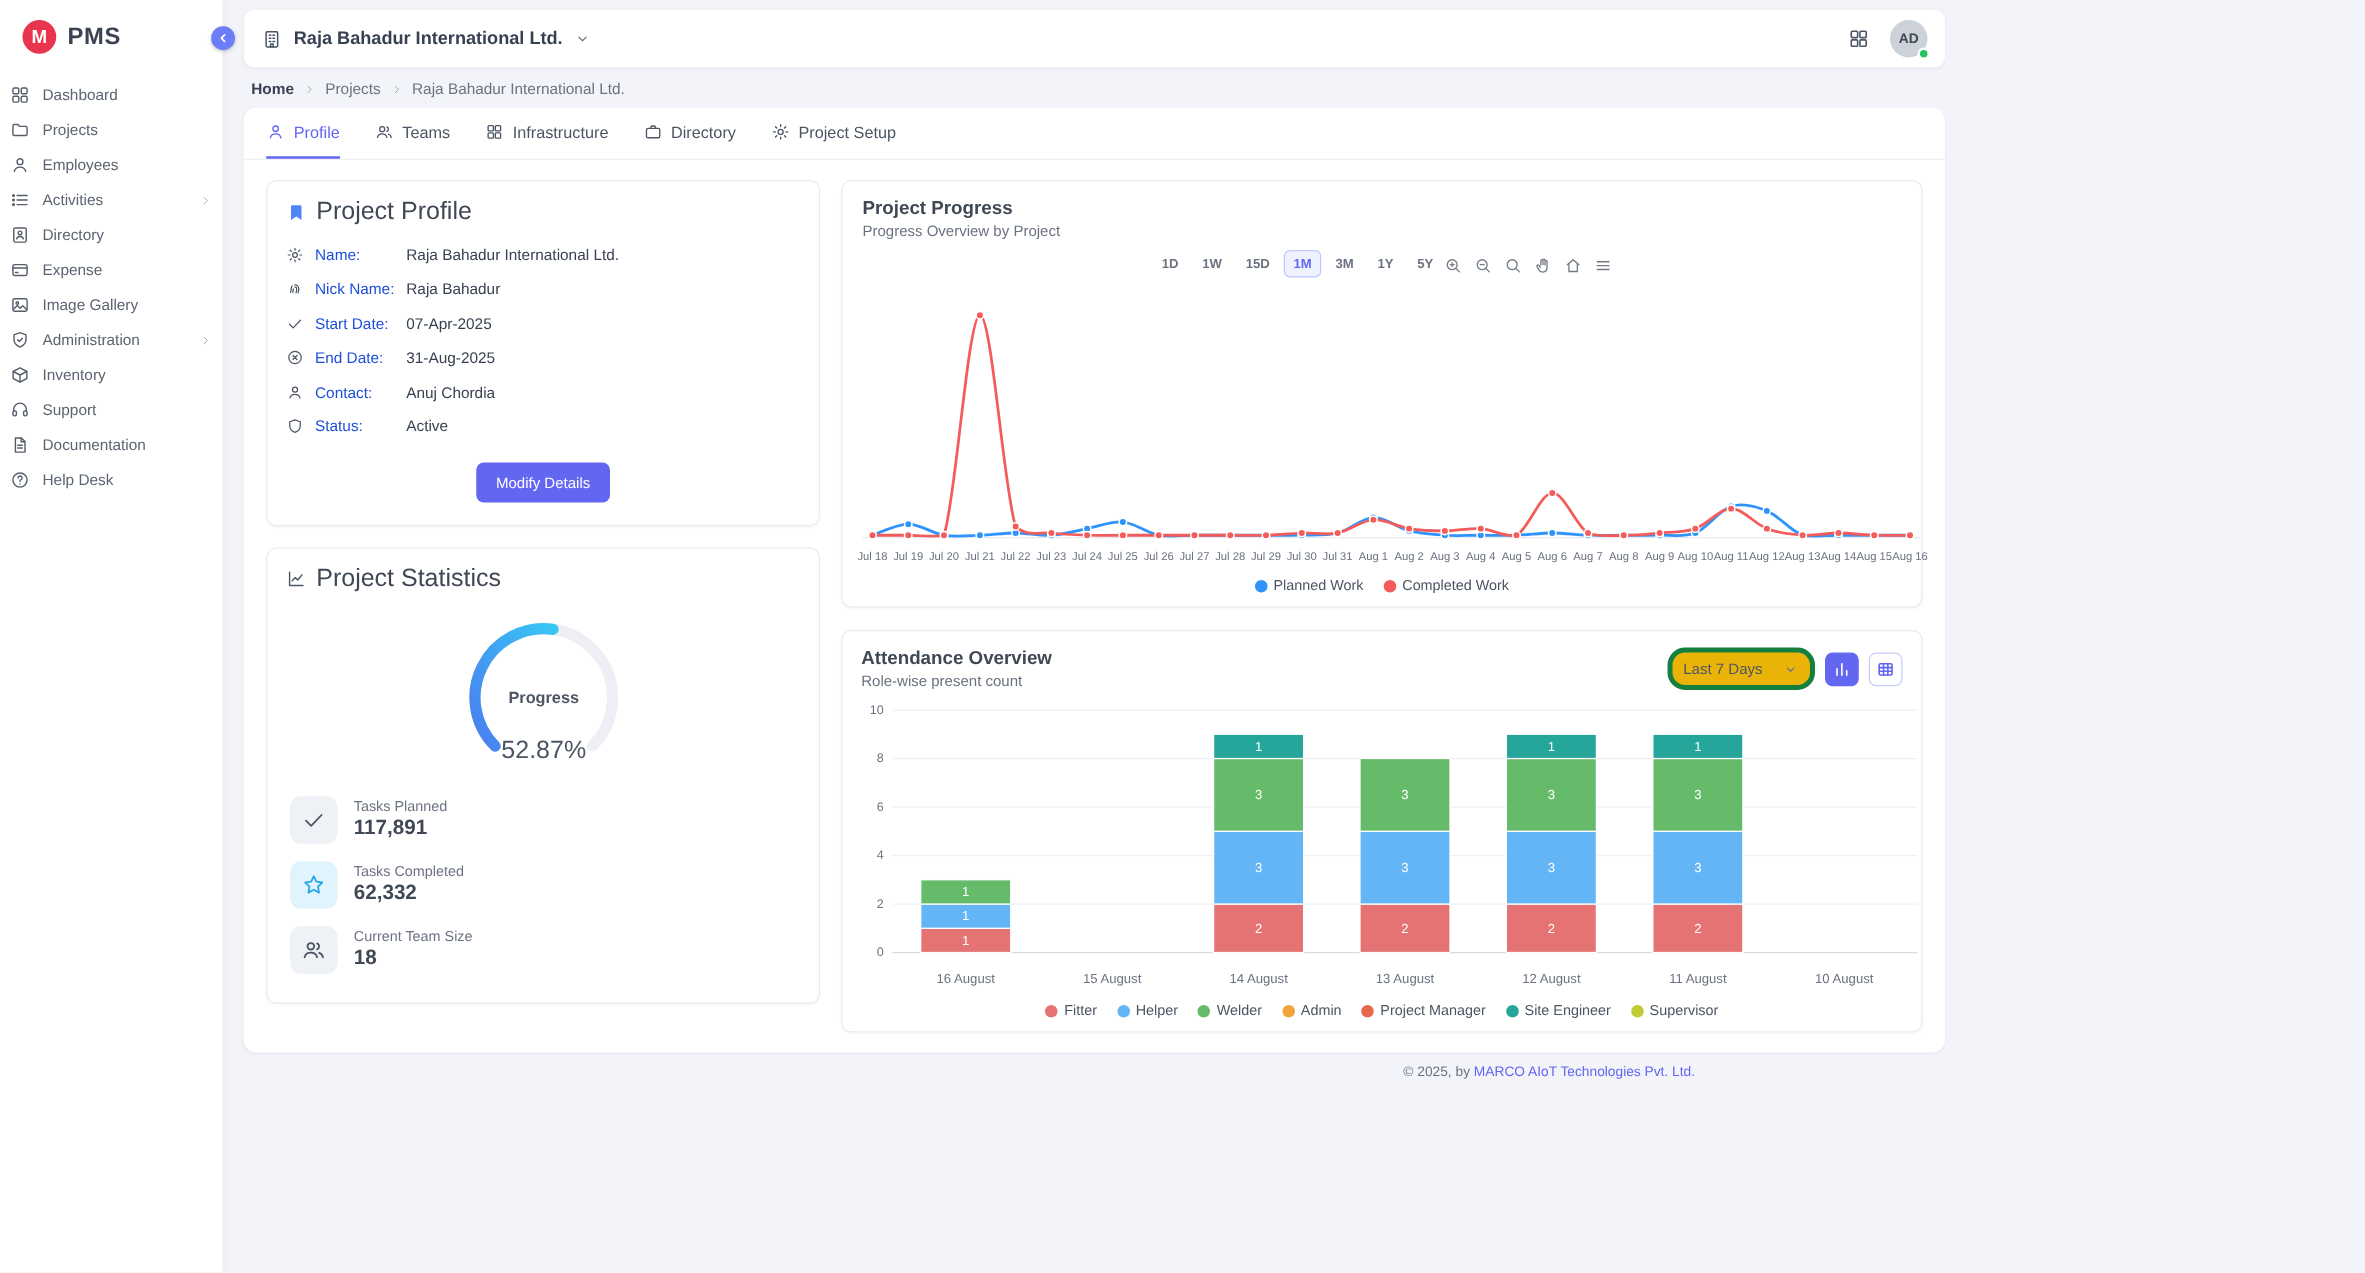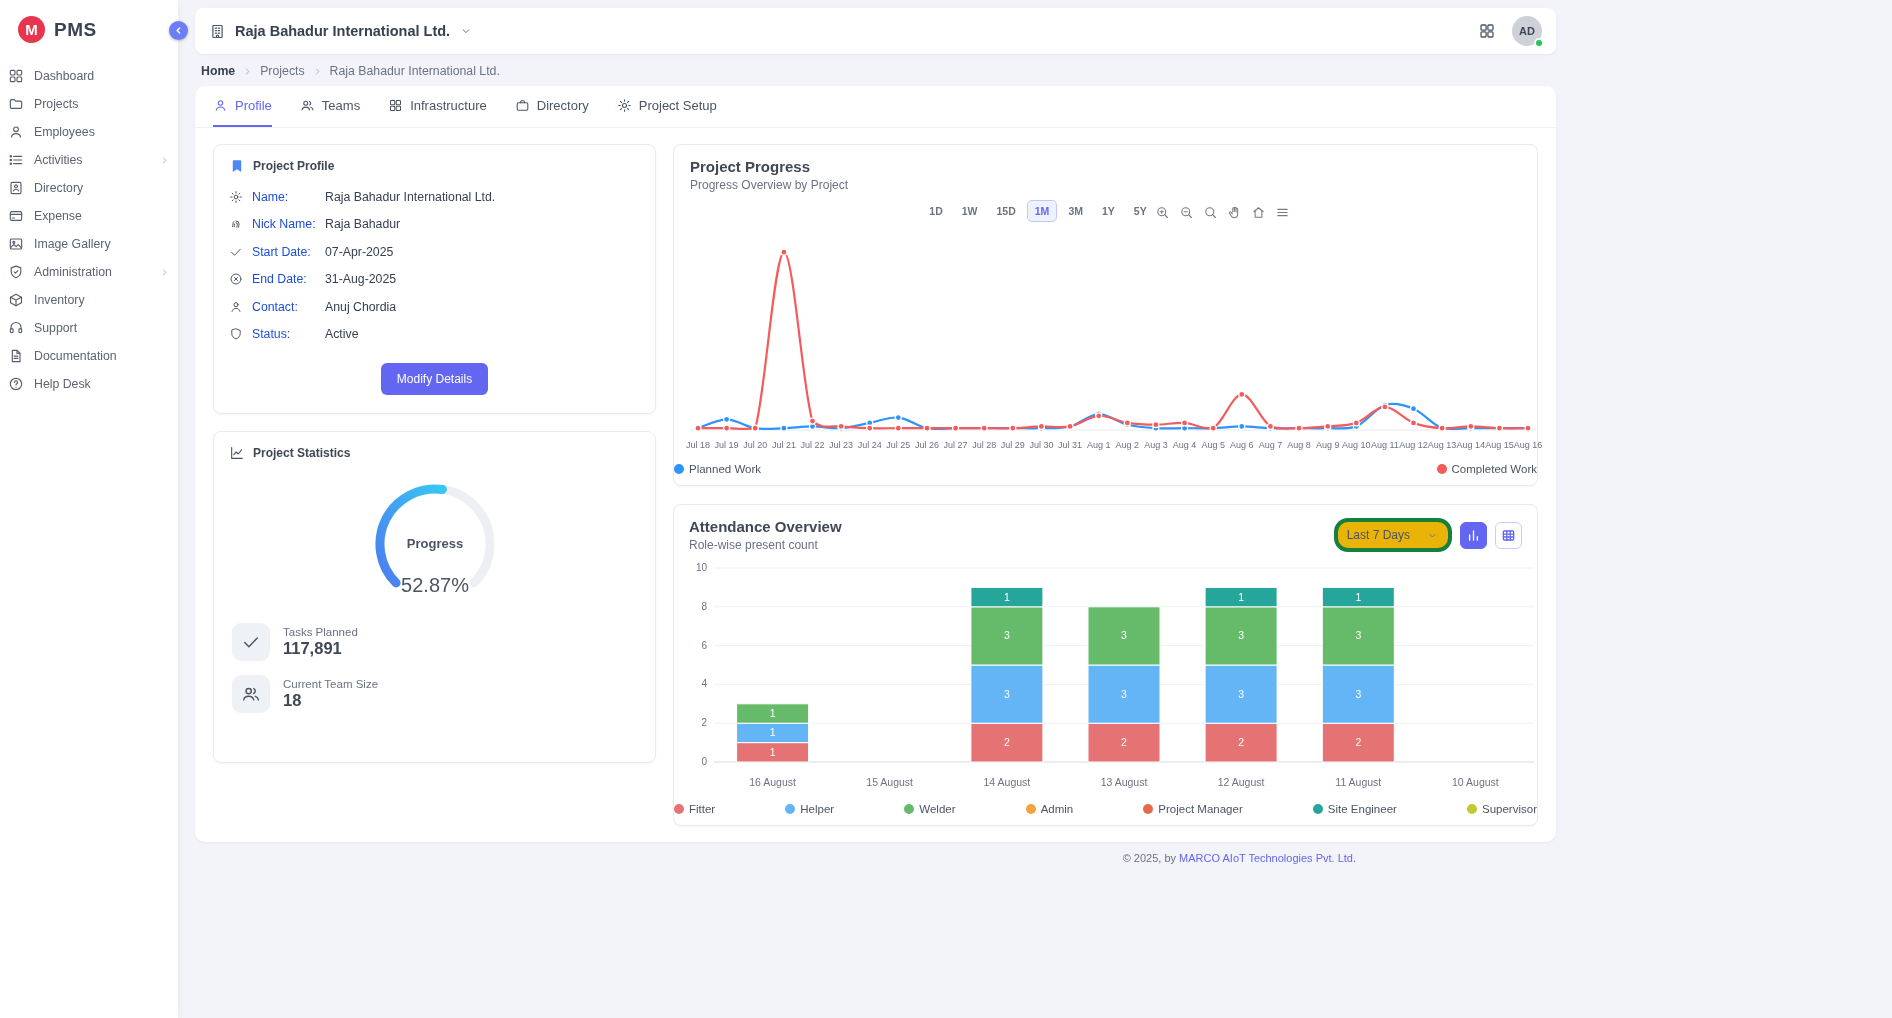--- a/index.html
+++ b/index.html
@@ -40,21 +40,21 @@
 .container{background:#fff;border-radius:10px;box-shadow:0 1px 3px rgba(15,23,42,.05);min-height:742px}
 .tabs{display:flex;gap:28px;padding:0 18px;border-bottom:1px solid #eef0f4;height:42px;align-items:stretch}
 .tab{display:flex;gap:7px;align-items:center;font-size:13px;color:#4b5563;border-bottom:2px solid transparent;cursor:pointer}
 .tab svg.ic{width:15px;height:15px}
 .tab.active{color:#6366f1;border-bottom-color:#6366f1;font-weight:500}
 
 .content{display:flex;gap:17px;padding:16px 18px}
 .col-left{width:443px;flex:none;display:flex;flex-direction:column;gap:17px}
 .col-right{flex:1;display:flex;flex-direction:column;gap:18px;min-width:0}
 .card{background:#fff;border:1px solid #e9ebf0;border-radius:8px;box-shadow:0 1px 2px rgba(15,23,42,.04)}
-.card-head{display:flex;align-items:center;gap:8px;padding:13px 15px 9px;font-size:12px;font-weight:700;color:#3f4854}
+.card-head{display:flex;align-items:center;gap:8px;padding:13px 15px 9px;font-size:20px;font-weight:400;color:#3f4854}
 .card-head svg.ic{width:16px;height:16px}
 .profile-head svg.ic{color:#4f86f7}
 .stats-head svg.ic{color:#4b5563}
 
 
 .field-row{display:flex;gap:9px;padding:5.5px 15px;font-size:12.3px;align-items:flex-start;line-height:1.35}
 .field-row svg.ic{width:14px;height:14px;color:#4b5563;margin-top:1px}
 .field-label{color:#1d4ed8;width:64px;flex:none}
 .field-value{color:#374151;flex:1}
 .btn-primary{display:block;margin:14px auto 18px;background:#6366f1;color:#fff;font-size:12px;font-weight:500;border:none;border-radius:6px;padding:9px 16px;cursor:pointer;font-family:inherit}
@@ -74,21 +74,21 @@
 .ct{font-size:15px;font-weight:600;color:#3f4854}
 .cs{font-size:12px;color:#6b7280;margin-top:3px}
 .range-row{display:flex;align-items:flex-end;justify-content:center;padding:6px 16px 0}
 .ranges{display:flex;gap:3px}
 .range-btn{font-size:10.5px;font-weight:600;color:#6b7280;padding:4px 7px;border-radius:5px;border:1px solid transparent;cursor:pointer}
 .range-btn.active{color:#6366f1;background:#eef2ff;border-color:#bfc8ff}
 .chart-toolbar{display:flex;gap:9px;color:#737b86;padding-bottom:2px}
 .tool{cursor:pointer;display:flex}
 .chart-toolbar svg.ic{width:15px;height:15px}
 .chart-area{padding:2px 8px 0}
-.legend{display:flex;justify-content:space-between;align-items:center;gap:16px;font-size:11.5px;color:#4b5563;padding:4px 0 10px}
+.legend{display:flex;justify-content:center;align-items:center;gap:16px;font-size:11.5px;color:#4b5563;padding:4px 0 10px}
 .legend-item{display:flex;align-items:center;gap:5px;cursor:pointer}
 .legend-dot{width:10px;height:10px;border-radius:50%;display:inline-block}
 
 
 .att-head{display:flex;align-items:flex-start;padding:13px 15px 4px}
 .att-controls{margin-left:auto;display:flex;gap:8px;align-items:center}
 .select-box{display:flex;align-items:center;gap:16px;border:4px solid #15803d;border-radius:14px;padding:6px 9px;font-size:12px;color:#4b5563;background:#eab308;cursor:pointer}
 .select-box svg.ic{width:13px;height:13px;color:#6b7280}
 .icon-btn{width:27px;height:27px;border-radius:6px;display:flex;align-items:center;justify-content:center;cursor:pointer;border:1px solid #6366f1}
 .icon-btn svg.ic{width:15px;height:15px;stroke-width:2.1}
@@ -400,20 +400,31 @@
           <div class="stat-list" data-name="stat-list">
               <div class="stat-row" data-name="stat-tasks-planned">
                 <div class="stat-ic" data-name="stat-icon-box" style="background:#eef1f6;color:#4b5563">
                   <svg class="ic " viewBox="0 0 24 24" data-name="check-icon" fill="none" stroke="currentColor" stroke-width="1.7" stroke-linecap="round" stroke-linejoin="round">
                     <path d="M4.5 12.6l5 5L19.5 7.2"></path>
                   </svg>
                 </div>
                 <div data-name="stat-texts">
                   <div class="stat-label" data-name="stat-label">Tasks Planned</div>
                   <div class="stat-value" data-name="stat-value">117,891</div>
+                </div>
+              </div>
+              <div class="stat-row" data-name="stat-tasks-completed">
+                <div class="stat-ic" data-name="stat-icon-box" style="background:#e1f3fd;color:#2aa7e8">
+                  <svg class="ic " viewBox="0 0 24 24" data-name="star-icon" fill="none" stroke="currentColor" stroke-width="1.7" stroke-linecap="round" stroke-linejoin="round">
+                    <path d="M12 3.6l2.5 5.2 5.7.8-4.1 4 1 5.7-5.1-2.7-5.1 2.7 1-5.7-4.1-4 5.7-.8z"></path>
+                  </svg>
+                </div>
+                <div data-name="stat-texts">
+                  <div class="stat-label" data-name="stat-label">Tasks Completed</div>
+                  <div class="stat-value" data-name="stat-value">62,332</div>
                 </div>
               </div>
               <div class="stat-row" data-name="stat-current-team-size">
                 <div class="stat-ic" data-name="stat-icon-box" style="background:#eef1f6;color:#4b5563">
                   <svg class="ic " viewBox="0 0 24 24" data-name="users-icon" fill="none" stroke="currentColor" stroke-width="1.7" stroke-linecap="round" stroke-linejoin="round">
                     <circle cx="9.2" cy="8.5" r="3.2"></circle>
                     <path d="M3.2 19c.7-2.9 2.9-4.4 6-4.4s5.3 1.5 6 4.4"></path>
                     <path d="M15.3 5.6a3.2 3.2 0 0 1 0 5.8M17.2 14.8c2 .7 3.3 2.1 3.6 4.2"></path>
                   </svg>
                 </div>

